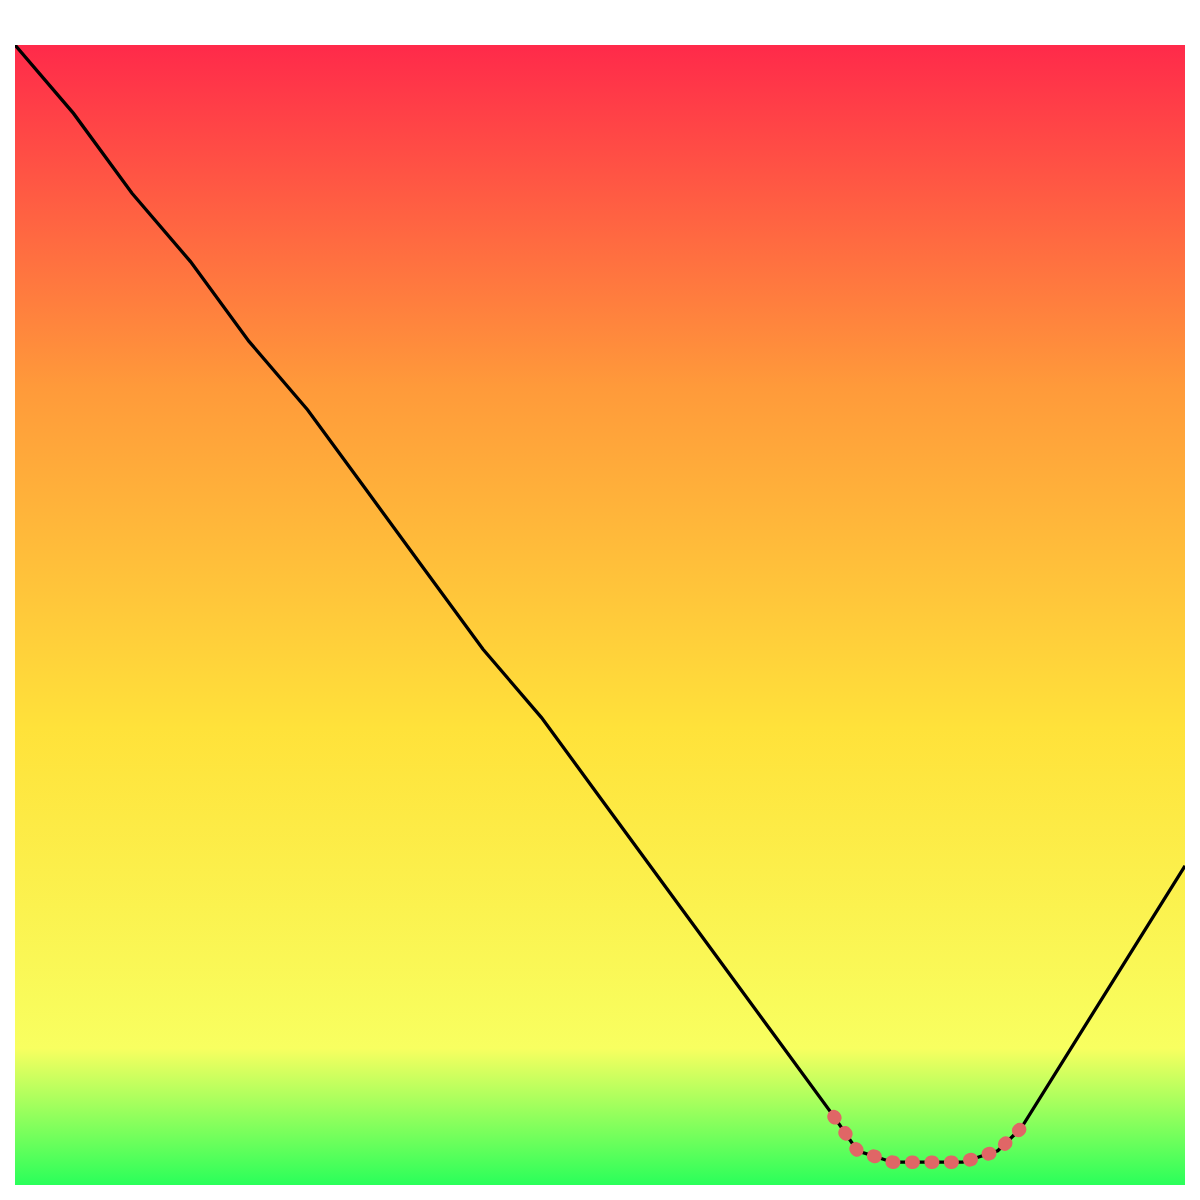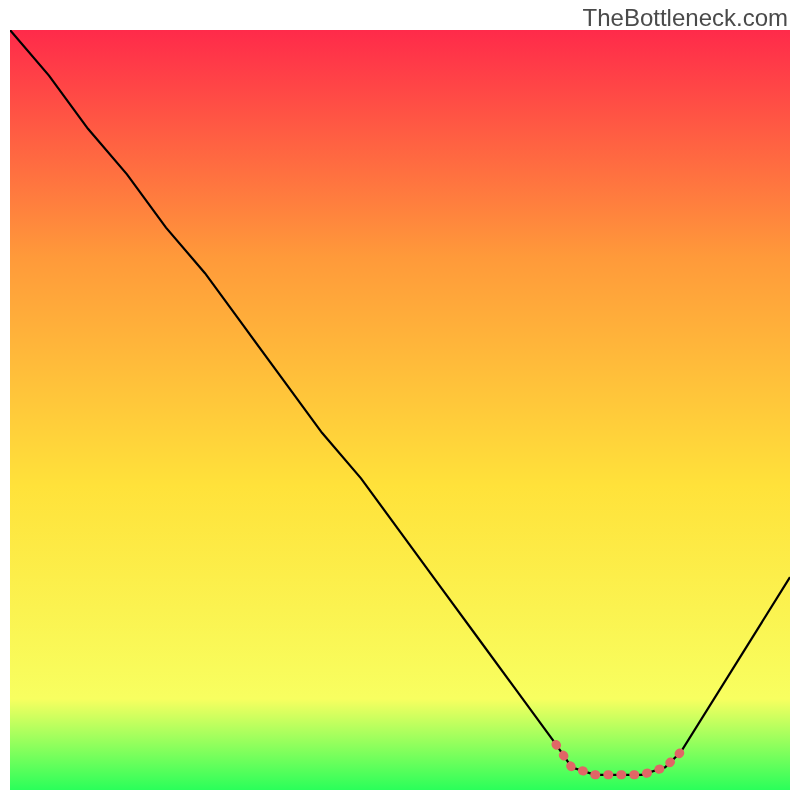--- a/index.html
+++ b/index.html
@@ -33,21 +33,20 @@
     height: 760px;
   }
   svg {
     display: block;
   }
 </style>
 </head>
 <body>
 
 <div class="container">
-  <div class="watermark">TheBottleneck.com</div>
   <div class="plot">
     <svg id="chart-svg" viewBox="0 0 780 760" width="780" height="760" preserveAspectRatio="none">
       <defs>
         <linearGradient id="bg-grad" x1="0" y1="0" x2="0" y2="1">
           <stop id="g0" offset="0%" stop-color="#ff2a4a"></stop>
           <stop id="g1" offset="30%" stop-color="#ff9a3a"></stop>
           <stop id="g2" offset="60%" stop-color="#ffe23a"></stop>
           <stop id="g3" offset="88%" stop-color="#f8ff60"></stop>
           <stop id="g4" offset="100%" stop-color="#2aff5a"></stop>
         </linearGradient>

